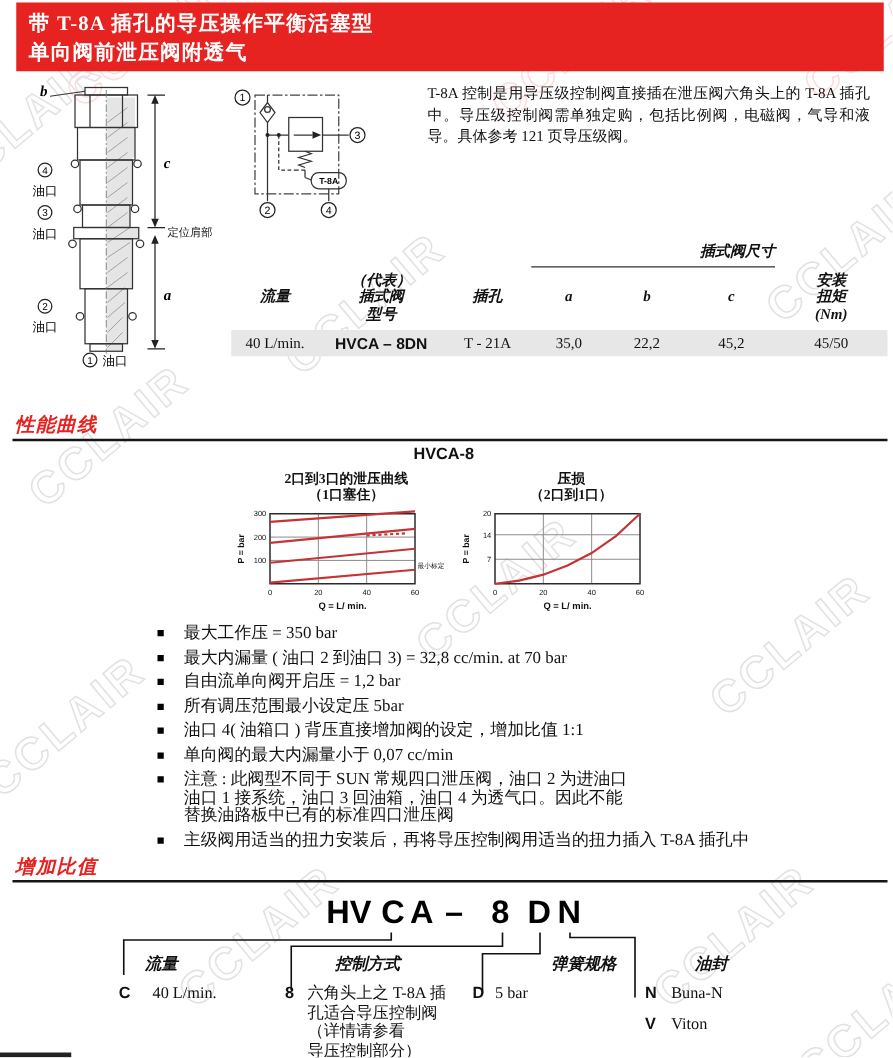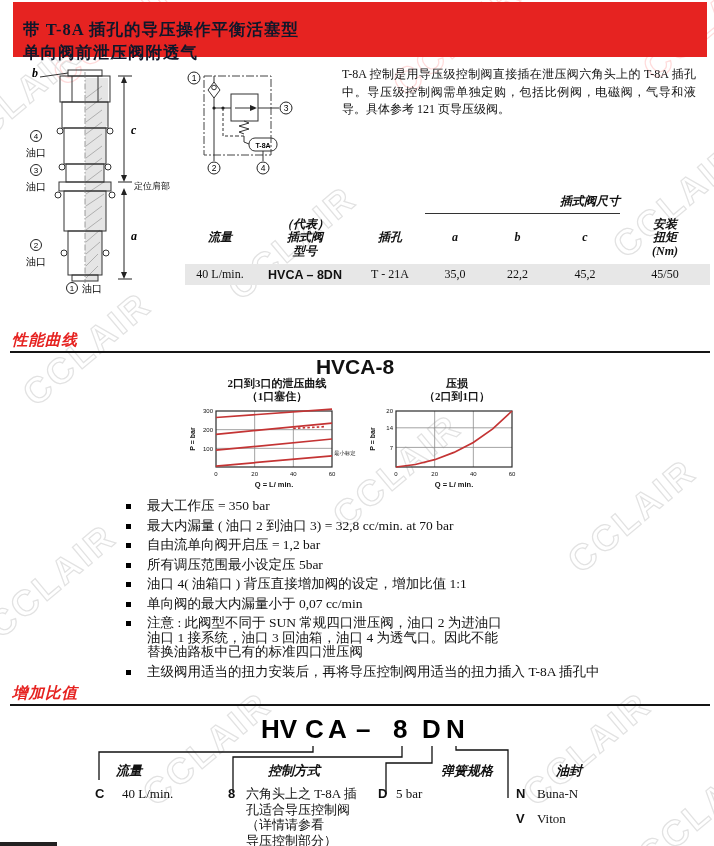--- a/index.html
+++ b/index.html
@@ -19,21 +19,21 @@
   
   .wm{
     position:absolute;font-family:"Liberation Sans","DejaVu Sans",sans-serif;
     font-weight:bold;font-size:36px;letter-spacing:3px;color:transparent;
     -webkit-text-stroke:1.2px var(--wm);transform:rotate(-40deg);pointer-events:none;z-index:1;
   }
   .wm.on-red{-webkit-text-stroke:1.2px rgba(255,190,190,.55);}
   
   .red-header{
     position:absolute;left:13px;top:2px;width:694px;height:55px;background:var(--red);
-    color:#0f172a;font-weight:bold;font-size:16.5px;line-height:23px;padding:16px 0 0 10px;
+    color:#ffffff;font-weight:bold;font-size:16.5px;line-height:23px;padding:5px 0 0 10px;
     letter-spacing:1px;z-index:2;
   }
   
   .intro{
     position:absolute;left:342px;top:66px;width:354px;font-size:12px;line-height:17.5px;
     text-align:justify;z-index:2;
   }
   
   .valve-wrap{position:absolute;left:12px;top:64px;z-index:2;}
   .schematic-wrap{position:absolute;left:186px;top:62px;z-index:2;}
@@ -49,21 +49,21 @@
   .model-cell{font-family:"Liberation Sans","DejaVu Sans",sans-serif;font-weight:bold;font-size:12.5px;font-style:normal;}
   
   .section-title{
     position:absolute;left:12px;color:var(--red);font-weight:bold;font-style:italic;
     font-size:15.5px;z-index:2;letter-spacing:1px;
   }
   .rule{position:absolute;left:10px;width:700px;height:2px;background:#151515;z-index:2;}
   
   .model-title{
     position:absolute;left:185px;top:355px;width:340px;text-align:center;z-index:2;
-    font-family:"Liberation Sans","DejaVu Sans",sans-serif;font-weight:bold;font-size:21px;
+    font-family:"Liberation Sans","DejaVu Sans",sans-serif;font-weight:bold;font-size:13px;
   }
   .chart{position:absolute;top:377px;width:172px;z-index:2;}
   .chart .ct{font-size:11px;font-weight:bold;text-align:center;line-height:13px;padding-left:10px;}
   .chart svg{display:block;margin-top:2px;}
   #chart-left{left:186px;}
   #chart-right{left:366px;}
   
   .bullets{position:absolute;left:126px;top:499px;width:535px;list-style:none;z-index:2;}
   .bullets li{display:flex;margin-bottom:5px;font-size:13.5px;line-height:14.5px;}
   .bullets .sq{flex:0 0 5px;width:5px;height:5px;background:#000;margin:5px 16px 0 0;}

